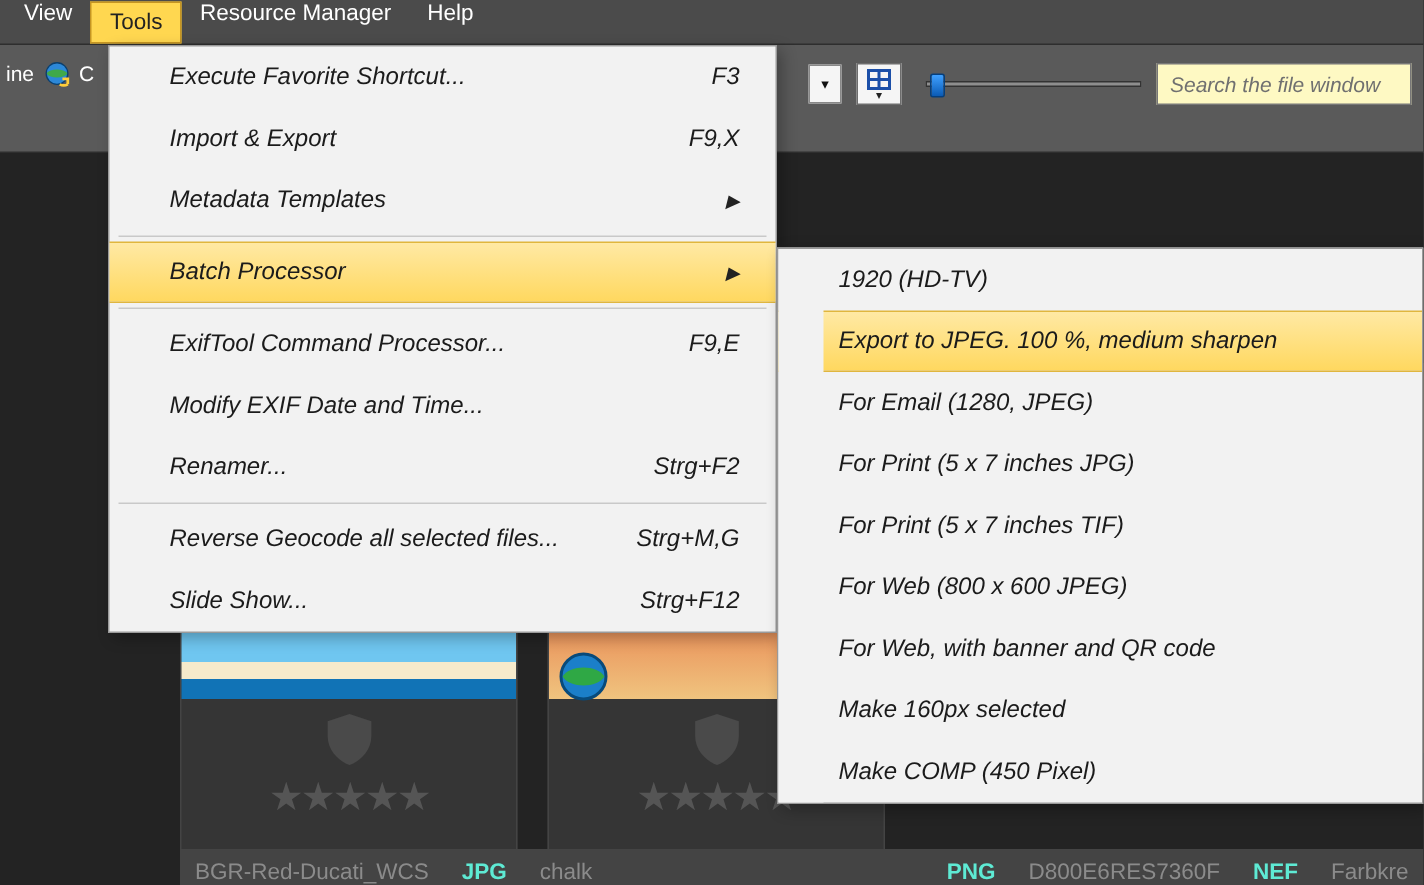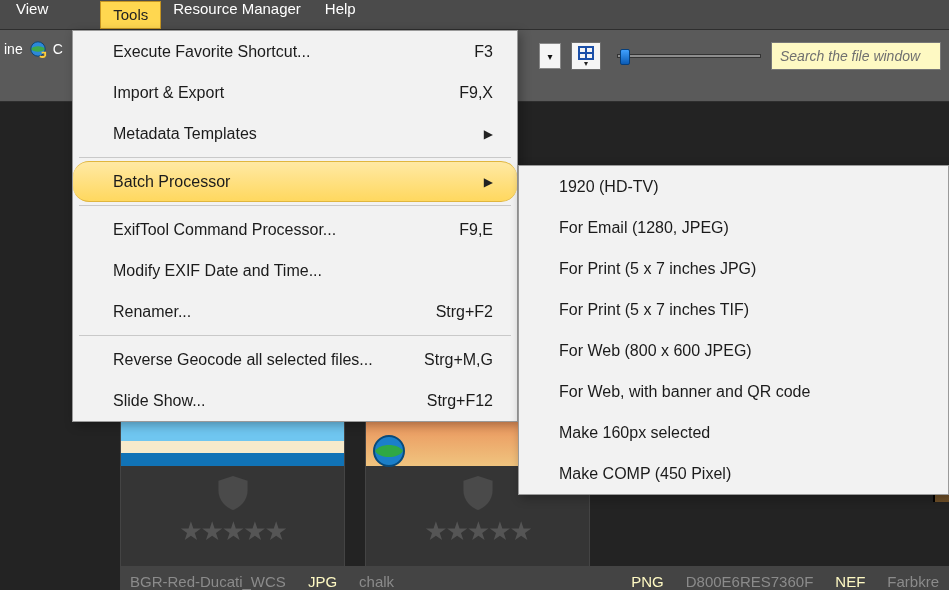--- a/index.html
+++ b/index.html
@@ -19,21 +19,20 @@
     padding: 0 12px;
     height: 40px; line-height: 28px;
     cursor: default;
   }
   .menubar .mi.active {
     background: #ffd750;
     color: #222;
     border: 1px solid #c59522;
     line-height: 26px;
     height: 28px;
-    margin-left: 40px;
   }
 
   
   .toolbar2 {
     height: 72px;
     background: #5a5a5a;
     border-bottom: 1px solid #2e2e2e;
     position: relative;
   }
   .toolbar2 .truncated-left {
@@ -111,45 +110,44 @@
   .tcard .badge-globe {
     position:absolute; left:6px; bottom:-2px; width:34px; height:34px;
   }
   .tcard .shield { margin-top: 10px; width: 30px; height: 34px; }
   .tcard .stars { margin-top: 6px; color:#555; font-size:26px; letter-spacing:-2px;}
   .filebar {
     position: absolute; left: 120px; right: 0; bottom: 0;
     height: 24px; background:#444; display:flex; align-items:flex-end; gap: 22px;
     color:#8b8b8b; font-size: 15px; padding: 0 10px;
   }
-  .filebar .ext { color:#fef9c3; font-weight:400; }
+  .filebar .ext { color:#5eead4; font-weight:700; }
   .filebar .spacer { flex:1; }
 
   
   .menu {
     position: absolute;
     background: #f2f2f2;
     border: 1px solid #9a9a9a;
     box-shadow: 3px 3px 10px rgba(0,0,0,.3);
     font-size: 16px; color: #1b1b1b;
   }
   .menu .item {
     display: flex; align-items: center;
     height: 41px; padding: 0 24px 0 40px;
-    gap: 22px; white-space: nowrap; cursor: default;
+    gap: 22px; white-space: nowrap; cursor: default; font-style: italic;
   }
   .menu .item .label { flex: 1; }
   .menu .item .accel { color: #1b1b1b; min-width: 62px; text-align: right; }
   .menu .sep { height: 1px; background: #c9c9c9; margin: 3px 6px; }
   .menu .item .arrow { font-size: 12px; color:#222; margin-left: 10px;}
   .menu .item.hi {
     background: linear-gradient(#ffe9a4, #ffd85f);
     border-top: 1px solid #e0b63e;
     border-bottom: 1px solid #e0b63e;
-    border-radius: 16px;
   }
 
   .tools-menu { left: 72px; top: 30px; width: 446px; }
   .sub-menu   { left: 518px; top: 165px; width: 431px; }
   .sub-menu::before {
     
     content:""; position:absolute; left:0; top:0; bottom:0; width:30px; background:#f2f2f2;
   }
 
   
@@ -289,20 +287,23 @@
   <div class="item">
     <span class="label">Slide Show...</span>
     <span class="accel">Strg+F12</span>
   </div>
 </div>
 
 <div class="menu sub-menu">
   <div class="item">
     <span class="label">1920 (HD-TV)</span>
   </div>
+  <div class="item hi">
+    <span class="label">Export to JPEG. 100 %, medium sharpen</span>
+  </div>
   <div class="item">
     <span class="label">For Email (1280, JPEG)</span>
   </div>
   <div class="item">
     <span class="label">For Print (5 x 7 inches JPG)</span>
   </div>
   <div class="item">
     <span class="label">For Print (5 x 7 inches TIF)</span>
   </div>
   <div class="item">

